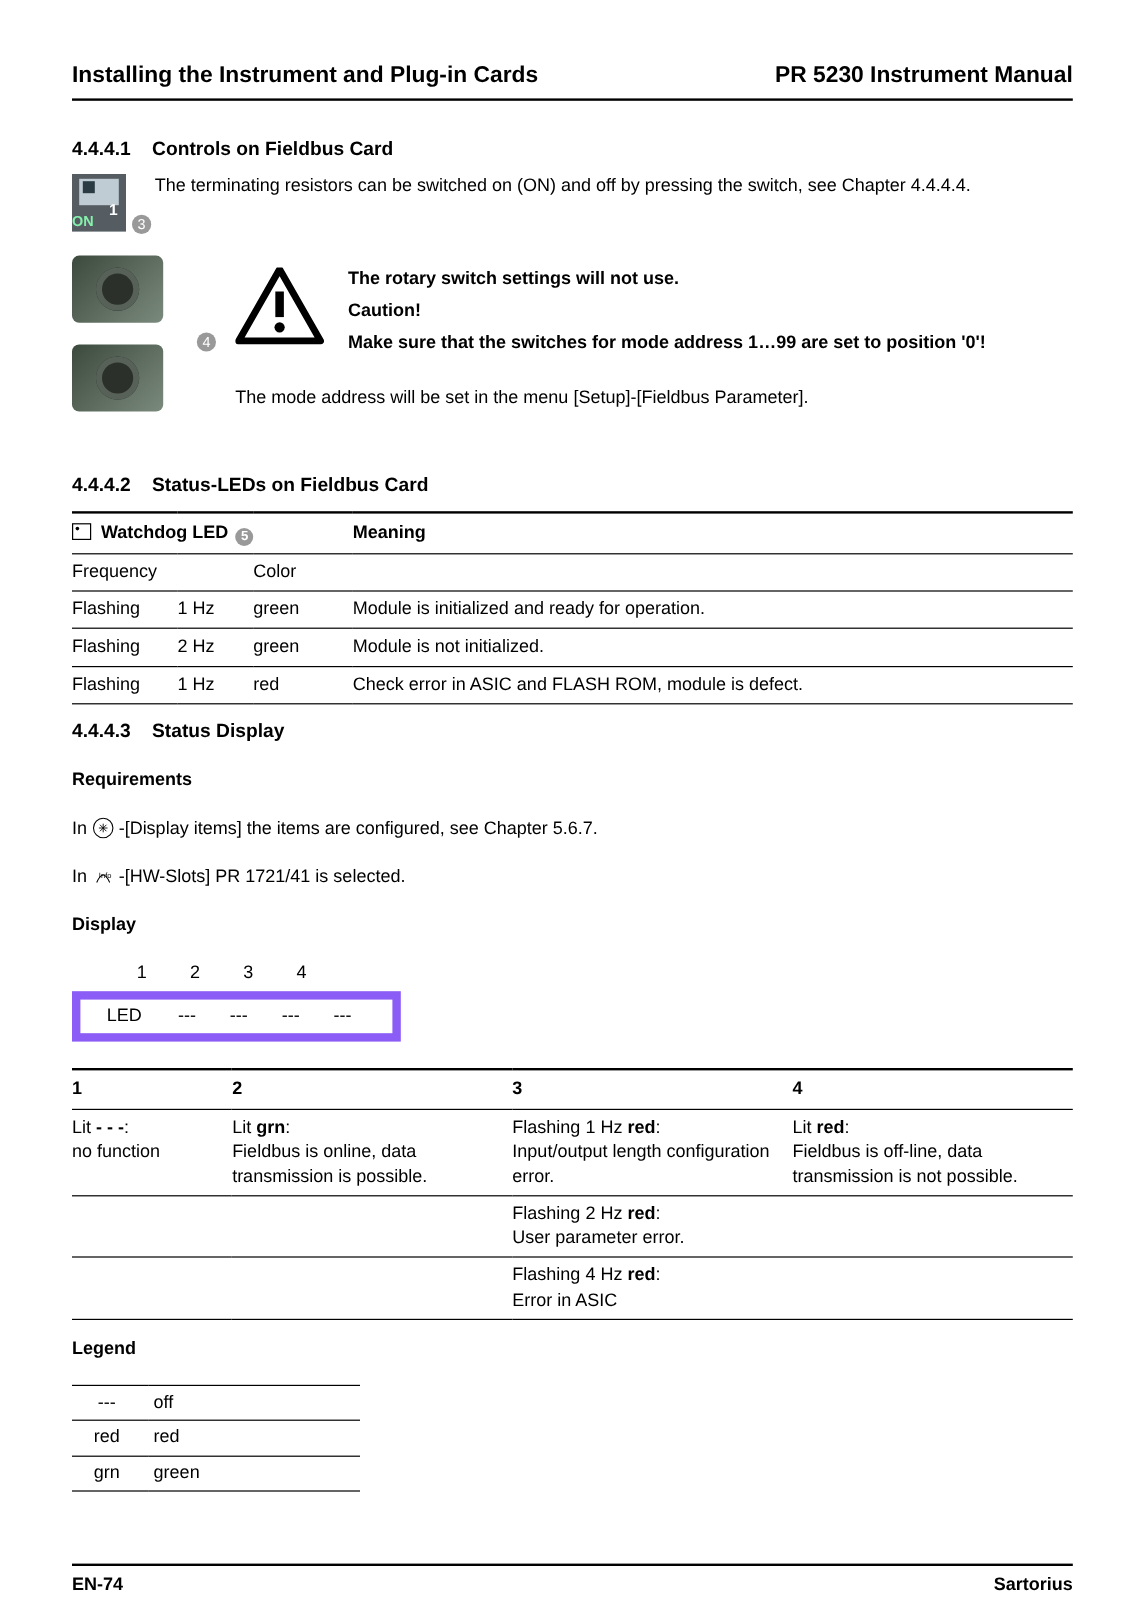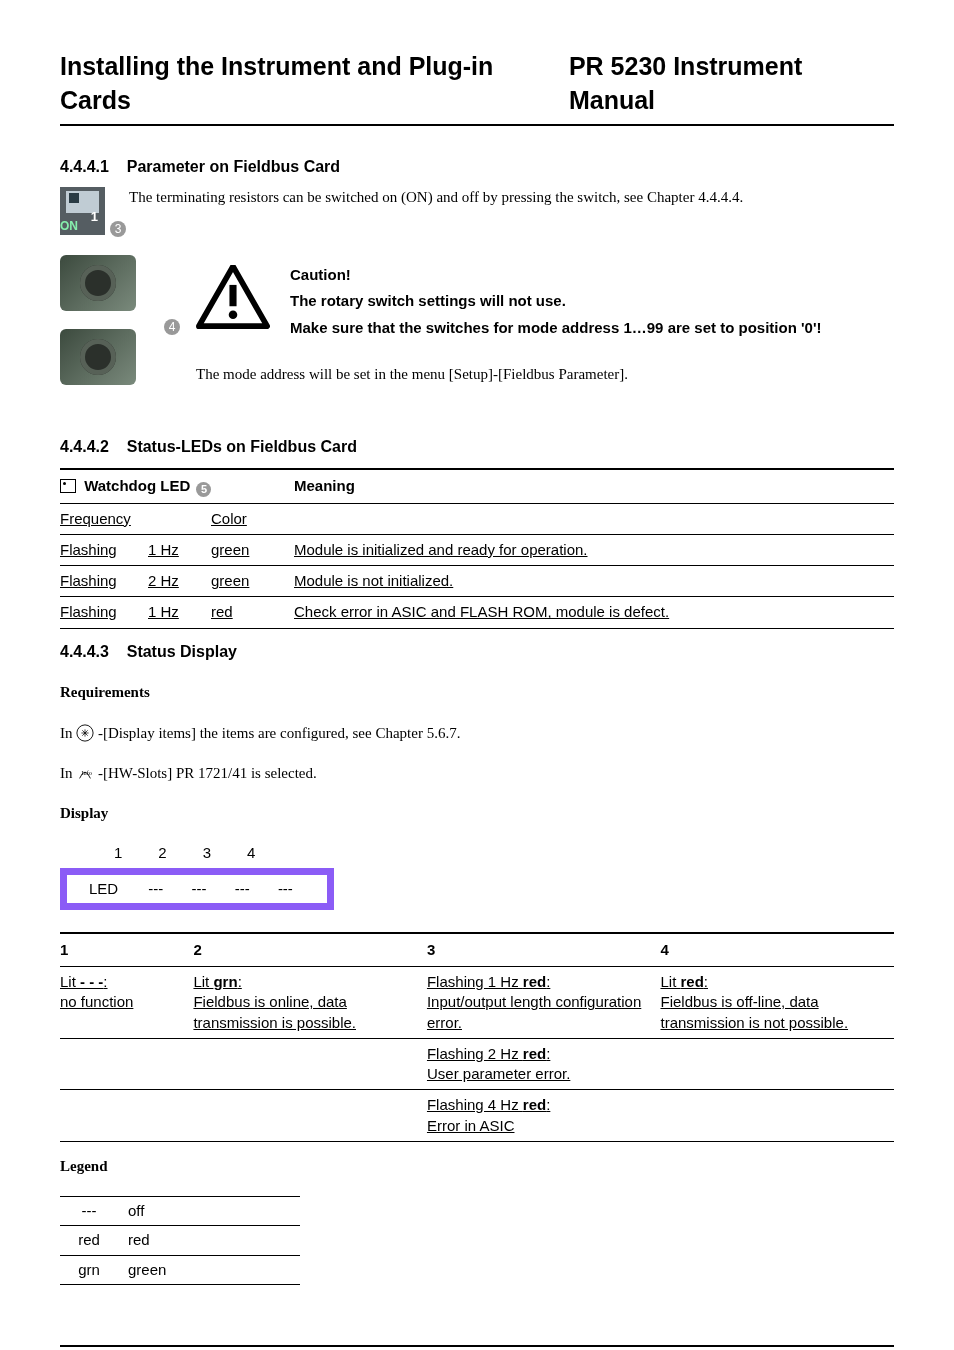--- a/index.html
+++ b/index.html
@@ -9,36 +9,35 @@
     margin: 0;
     padding: 50px 60px;
     width: 834px;
     line-height: 1.35;
   }
 
   
   .hdr {
     display: flex;
     justify-content: space-between;
-    font-size: 25px;
+    font-size: 19px;
     font-weight: bold;
     border-bottom: 2px solid #000;
     padding-bottom: 6px;
     margin-bottom: 30px;
   }
 
   .sec-title {
     font-weight: bold;
     font-size: 16px;
     margin: 18px 0 10px 0;
   }
 
   .para {
     margin: 20px 0;
-    font-family: Liberation Serif, serif;
   }
 
   
   .dip {
     width: 45px;
     height: 48px;
     background: #555d62;
     position: relative;
   }
   .dip::before {
@@ -118,21 +117,20 @@
   table {
     border-collapse: collapse;
     width: 100%;
   }
   .tbl-row td, .tbl-row th {
     border-top: 1px solid #000;
     padding: 5px 8px 5px 0;
     text-align: left;
     vertical-align: top;
     font-weight: normal;
-    text-decoration: underline;
   }
   .tbl-top th {
     border-top: 2px solid #000;
     border-bottom: 1px solid #000;
     font-weight: bold;
     text-align:left;
     padding: 6px 8px 6px 0;
   }
   .tbl-last td { border-bottom: 1px solid #000; }
 
@@ -185,21 +183,21 @@
 
 
 <div class="hdr">
   <span>Installing the Instrument and Plug-in Cards</span>
   <span>PR 5230 Instrument Manual</span>
 </div>
 
 
 <div class="sec-title">
   <span>4.4.4.1</span>&nbsp;&nbsp;&nbsp;
-  <span>Parameter on Fieldbus Card</span>
+  <span>Controls on Fieldbus Card</span>
 </div>
 
 <div class="sec441-row1">
   <div class="lefticon">
     <div class="dip">
       <span class="dip-label-1">1</span>
       <span class="dip-label-on">ON</span>
     </div>
     <span class="dip-callout">3</span>
   </div>
@@ -217,22 +215,22 @@
   <div style="flex:1">
     <div class="caution-row">
       <div class="caution">
         <svg viewBox="0 0 100 90">
           <polygon points="50,2 98,86 2,86" fill="none" stroke="#000" stroke-width="8" stroke-linejoin="round"></polygon>
           <rect x="45" y="28" width="10" height="30" fill="#000"></rect>
           <circle cx="50" cy="70" r="6" fill="#000"></circle>
         </svg>
       </div>
       <div class="txt">
+        <p class="bold">The rotary switch settings will not use.</p>
         <p class="bold">Caution!</p>
-        <p class="bold">The rotary switch settings will not use.</p>
         <p class="bold">Make sure that the switches for mode address 1…99 are set to position '0'!</p>
       </div>
     </div>
     <p class="para">The mode address will be set in the menu [Setup]-[Fieldbus Parameter].</p>
   </div>
 </div>
 
 
 <div class="sec-title" style="margin-top:32px">
   <span>4.4.4.2</span>&nbsp;&nbsp;&nbsp;

